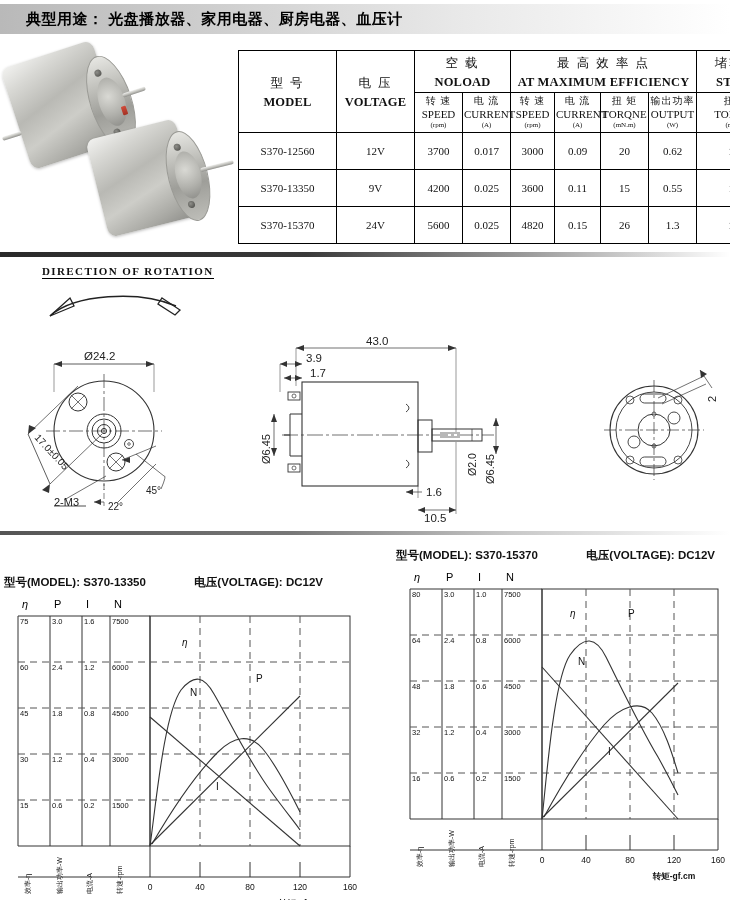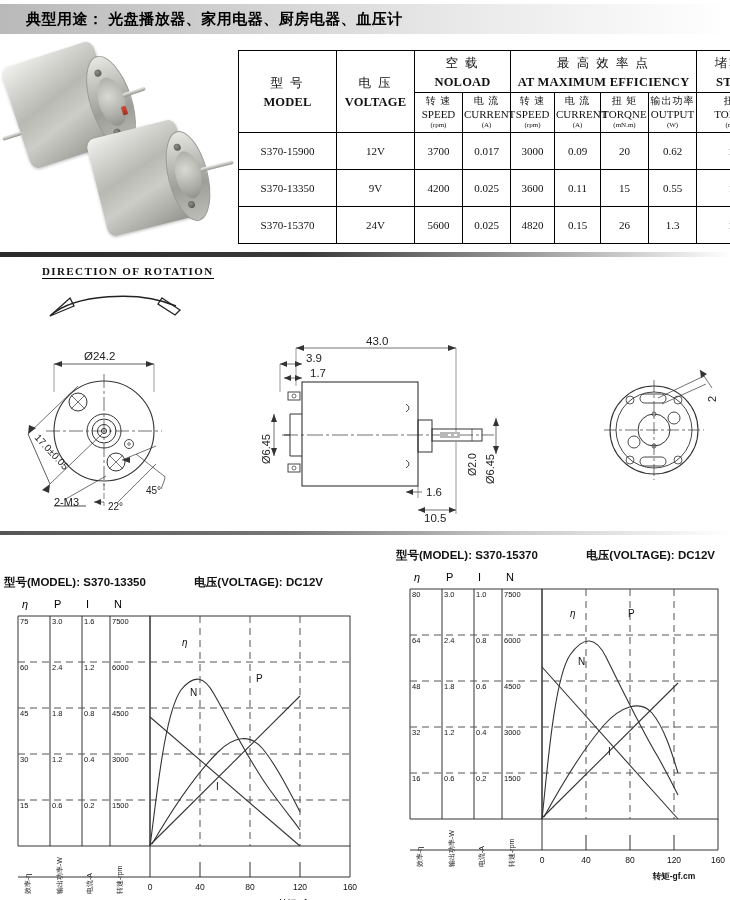--- a/index.html
+++ b/index.html
@@ -206,21 +206,21 @@
           <span class="sub-en">OUTPUT</span>
           <span class="sub-un">(W)</span>
         </td>
         <td class="sub-h">
           <span class="sub-zh">扭 矩</span>
           <span class="sub-en">TORQNE</span>
           <span class="sub-un">(mN.m)</span>
         </td>
       </tr>
       <tr>
-        <td class="cell">S370-15900</td>
+        <td class="cell">S370-12560</td>
         <td class="cell">12V</td>
         <td class="cell">3700</td>
         <td class="cell">0.017</td>
         <td class="cell">3000</td>
         <td class="cell">0.09</td>
         <td class="cell">20</td>
         <td class="cell">0.62</td>
         <td class="cell">125</td>
       </tr>
       <tr>

